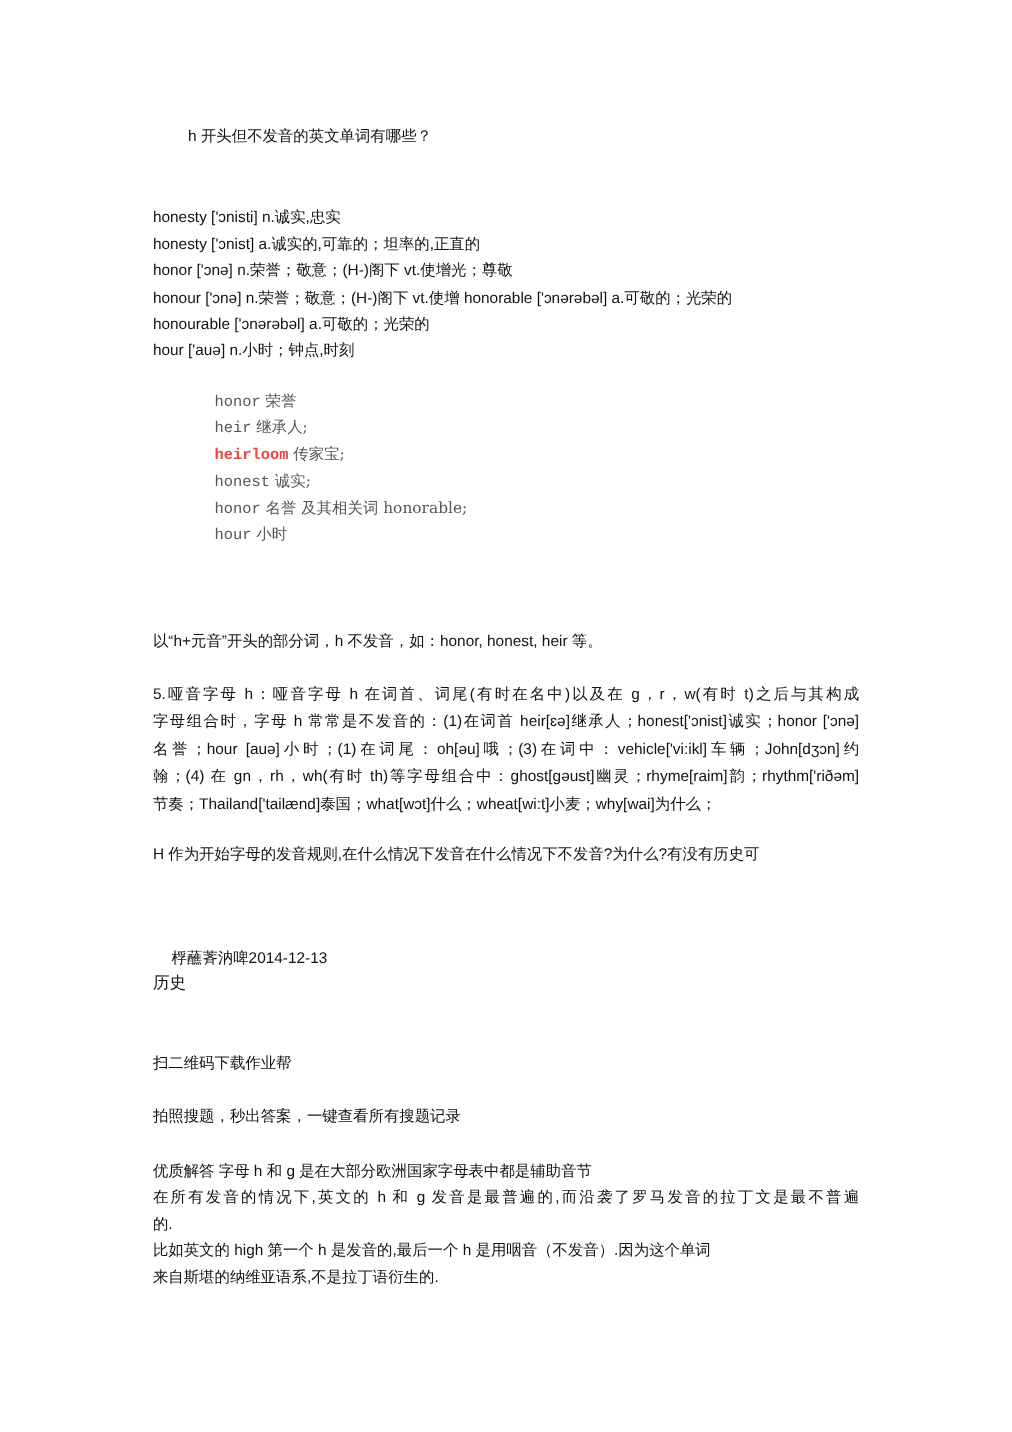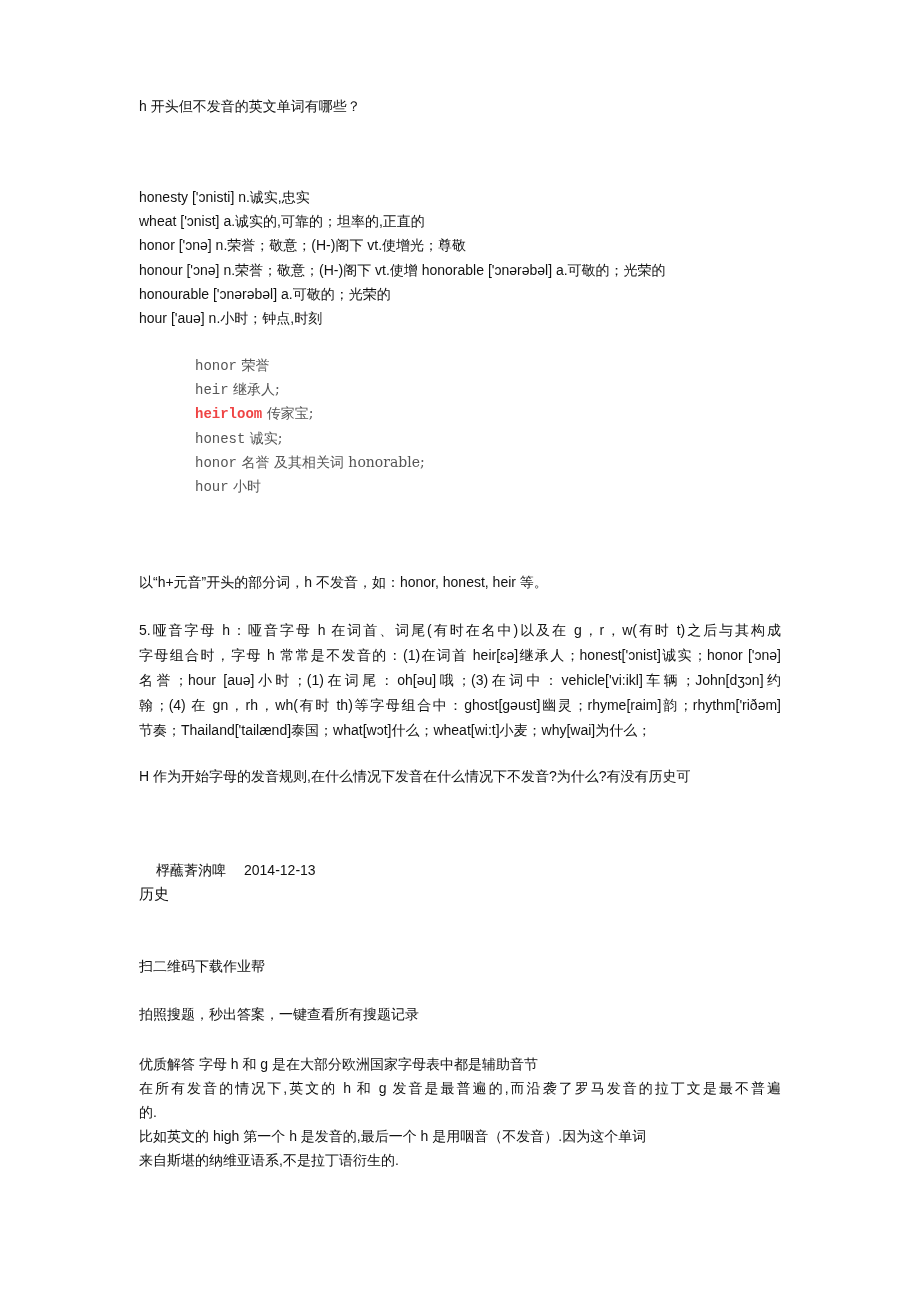--- a/index.html
+++ b/index.html
@@ -22,21 +22,21 @@
       top: 0;
       width: 642px;
     }
     .line {
       position: absolute;
       left: 0;
       white-space: nowrap;
       line-height: 20px;
       font-size: 14px;
     }
-    .title { top: 96px; }
+    .title { top: 113px; margin-left: 32px; }
     .defs { position: absolute; left: 0; top: 185px; }
     .defs .row { height: 24.2px; line-height: 24px; white-space: nowrap; font-size: 14px; }
     .mono-list {
       position: absolute;
       left: 56px;
       top: 353px;
       font-family: "DejaVu Serif", "Liberation Serif", serif;
       color: #555555;
       font-size: 14px;
     }
@@ -50,37 +50,37 @@
       line-height: 25px;
       text-align: justify;
       font-size: 14px;
     }
     .p-hplus { top: 570px; }
     .p-rule { top: 618px; }
     .p-rule .ln { display: block; white-space: nowrap; text-align-last: justify; }
     .p-question { top: 764px; }
     .history-label { top: 884px; font-size: 15px; }
     .history-meta { top: 860px; left: 17px; }
-    .history-meta .date { margin-left: 18px; }
+    .history-meta .date { }
     .qr-line { top: 956px; }
     .search-line { top: 1004px; text-align: center; }
     .answer { top: 1052px; line-height: 24px; }
     .answer .ln { display: block; white-space: nowrap; }
     .answer .ln.just { text-align-last: justify; }
   </style>
 </head>
 <body>
 
 <div class="page">
 
   <div class="line title">h 开头但不发音的英文单词有哪些？</div>
 
   <div class="defs">
     <div class="row">honesty ['ɔnisti] n.诚实,忠实</div>
-    <div class="row">wheat ['ɔnist] a.诚实的,可靠的；坦率的,正直的</div>
+    <div class="row">honesty ['ɔnist] a.诚实的,可靠的；坦率的,正直的</div>
     <div class="row">honor ['ɔnə] n.荣誉；敬意；(H-)阁下  vt.使增光；尊敬</div>
     <div class="row">honour ['ɔnə] n.荣誉；敬意；(H-)阁下  vt.使增  honorable ['ɔnərəbəl] a.可敬的；光荣的</div>
     <div class="row">honourable ['ɔnərəbəl] a.可敬的；光荣的</div>
     <div class="row">hour ['auə] n.小时；钟点,时刻</div>
   </div>
 
   <div class="mono-list">
     <div class="row"><span class="en">honor</span><span> 荣誉</span></div>
     <div class="row"><span class="en">heir</span><span> 继承人;</span></div>
     <div class="row"><span class="en red">heirloom</span><span> 传家宝;</span></div>

